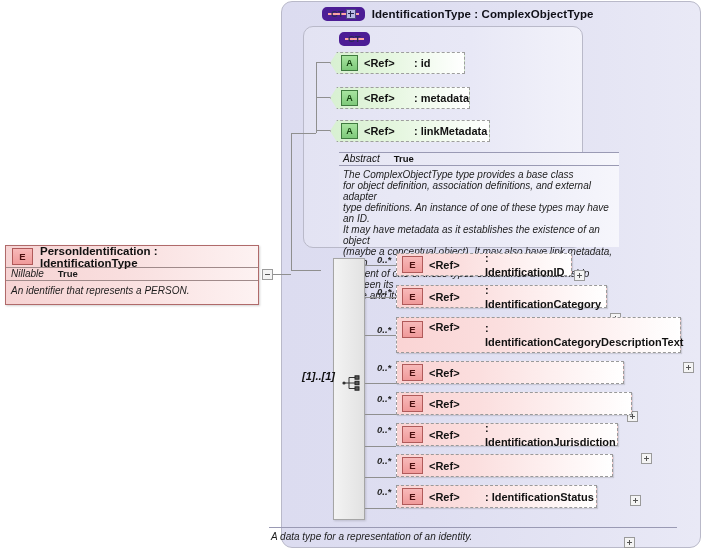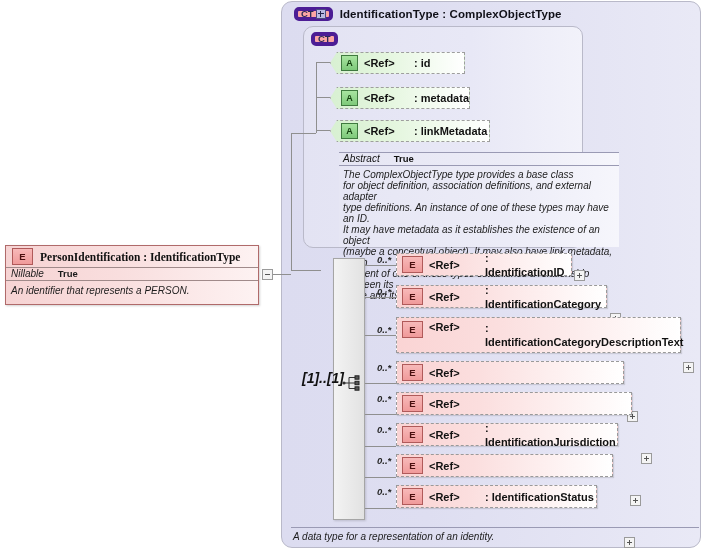--- a/index.html
+++ b/index.html
@@ -21,23 +21,23 @@
     box-sizing:border-box;
   }
   #outer-title{
     left:294px;top:5px;height:17px;display:flex;align-items:center;gap:7px;
   }
   #outer-title .ttl{font-size:11.5px;font-weight:bold;color:#101018;letter-spacing:.1px;}
 
   
   .ct-badge{
     display:inline-flex;align-items:center;gap:2px;
-    border:4px solid #4c1d95;border-radius:5px;
+    border:6px solid #4c1d95;border-radius:5px;
     background:#fca5a5;
-    padding:0 3px;height:14px;box-sizing:border-box;
+    padding:0 3px;height:14px;box-sizing:border-box;margin-left:28px;
   }
   .ct-badge .lab{font-size:9.5px;font-weight:bold;color:#2a2a55;line-height:12px;}
   .plusbox{
     width:8px;height:8px;border:1px solid #4a4a80;background:#b9b9e4;
     position:relative;display:inline-block;
   }
   .plusbox:before,.plusbox:after{
     content:"";position:absolute;background:#23234d;
   }
   .plusbox:before{left:1px;right:1px;top:3px;height:1px;}
@@ -95,21 +95,21 @@
   #left-box{
     left:5px;top:245px;width:254px;height:60px;
     border:1px solid #b06a6a;
     background:linear-gradient(to right,#f6d3d3 0%,#f9dede 45%,#fdf2f2 100%);
     box-sizing:border-box;
     box-shadow:1px 1px 2px rgba(0,0,0,.18);
   }
   #left-box .title{
     height:21px;display:flex;align-items:center;gap:7px;padding-left:6px;
   }
-  #left-box .title .ttl{font-size:11.5px;font-weight:bold;color:#101010;font-family:Liberation Serif, serif;}
+  #left-box .title .ttl{font-size:11.5px;font-weight:bold;color:#101010;}
   #left-box .prop{
     display:flex;gap:14px;align-items:baseline;height:14px;padding:0 5px;
     border-top:1px solid #a08a8a;border-bottom:1px solid #a08a8a;box-sizing:border-box;
   }
   #left-box .prop .k{font-style:italic;font-size:10px;}
   #left-box .prop .v{font-size:9.5px;font-weight:bold;}
   #left-box .doc{font-style:italic;font-size:10px;padding:4px 5px 0 5px;color:#1c1c1c;}
 
   .e-badge{
     width:19px;height:15px;border:1px solid #b05a5a;
@@ -127,21 +127,21 @@
   .toggle.plus:after{content:"";position:absolute;top:2px;bottom:2px;left:4px;width:1px;background:#555;}
 
   
   #seq-box{
     left:333px;top:258px;width:32px;height:262px;
     border:1px solid #a5a5a5;
     background:linear-gradient(to right,#f3f3f3,#e2e2e2);
     box-sizing:border-box;box-shadow:1px 1px 2px rgba(0,0,0,.15);
   }
   #seq-icon{left:342px;top:375px;width:22px;height:16px;}
-  #seq-card{left:302px;top:370px;font-style:italic;font-size:14px;font-weight:bold;color:#111;}
+  #seq-card{left:302px;top:370px;font-style:italic;font-size:11px;font-weight:bold;color:#111;}
 
   
   .el-row{
     height:23px;display:flex;align-items:center;
     border:1px dashed #9a9a9a;
     background:linear-gradient(to right,#fad4d4 0%,#fbdede 35%,#ffffff 100%);
     box-sizing:border-box;padding-left:5px;
     box-shadow:1px 1px 1px rgba(0,0,0,.12);
   }
   .el-row.tall{height:36px;align-items:flex-start;padding-top:3px;}
@@ -150,21 +150,21 @@
   .el-row.tall .e-badge{margin-top:0;}
   .occ{font-style:italic;font-size:9.5px;font-weight:bold;color:#222;}
 
   
   .ln{background:#8f8f8f;}
   .lnh{height:1px;}
   .lnv{width:1px;}
 
   
   #footer{
-    left:291px;top:527px;width:408px;height:18px;
+    left:269px;top:527px;width:408px;height:18px;
     border-top:1px solid #9a9ab4;box-sizing:border-box;
   }
   #footer .doc{font-style:italic;font-size:10px;padding:3px 2px 0 2px;color:#1c1c1c;}
 </style>
 </head>
 <body>
 
 <div class="abs" id="outer-panel"></div>
 
 <div class="abs nosel" id="outer-title">

